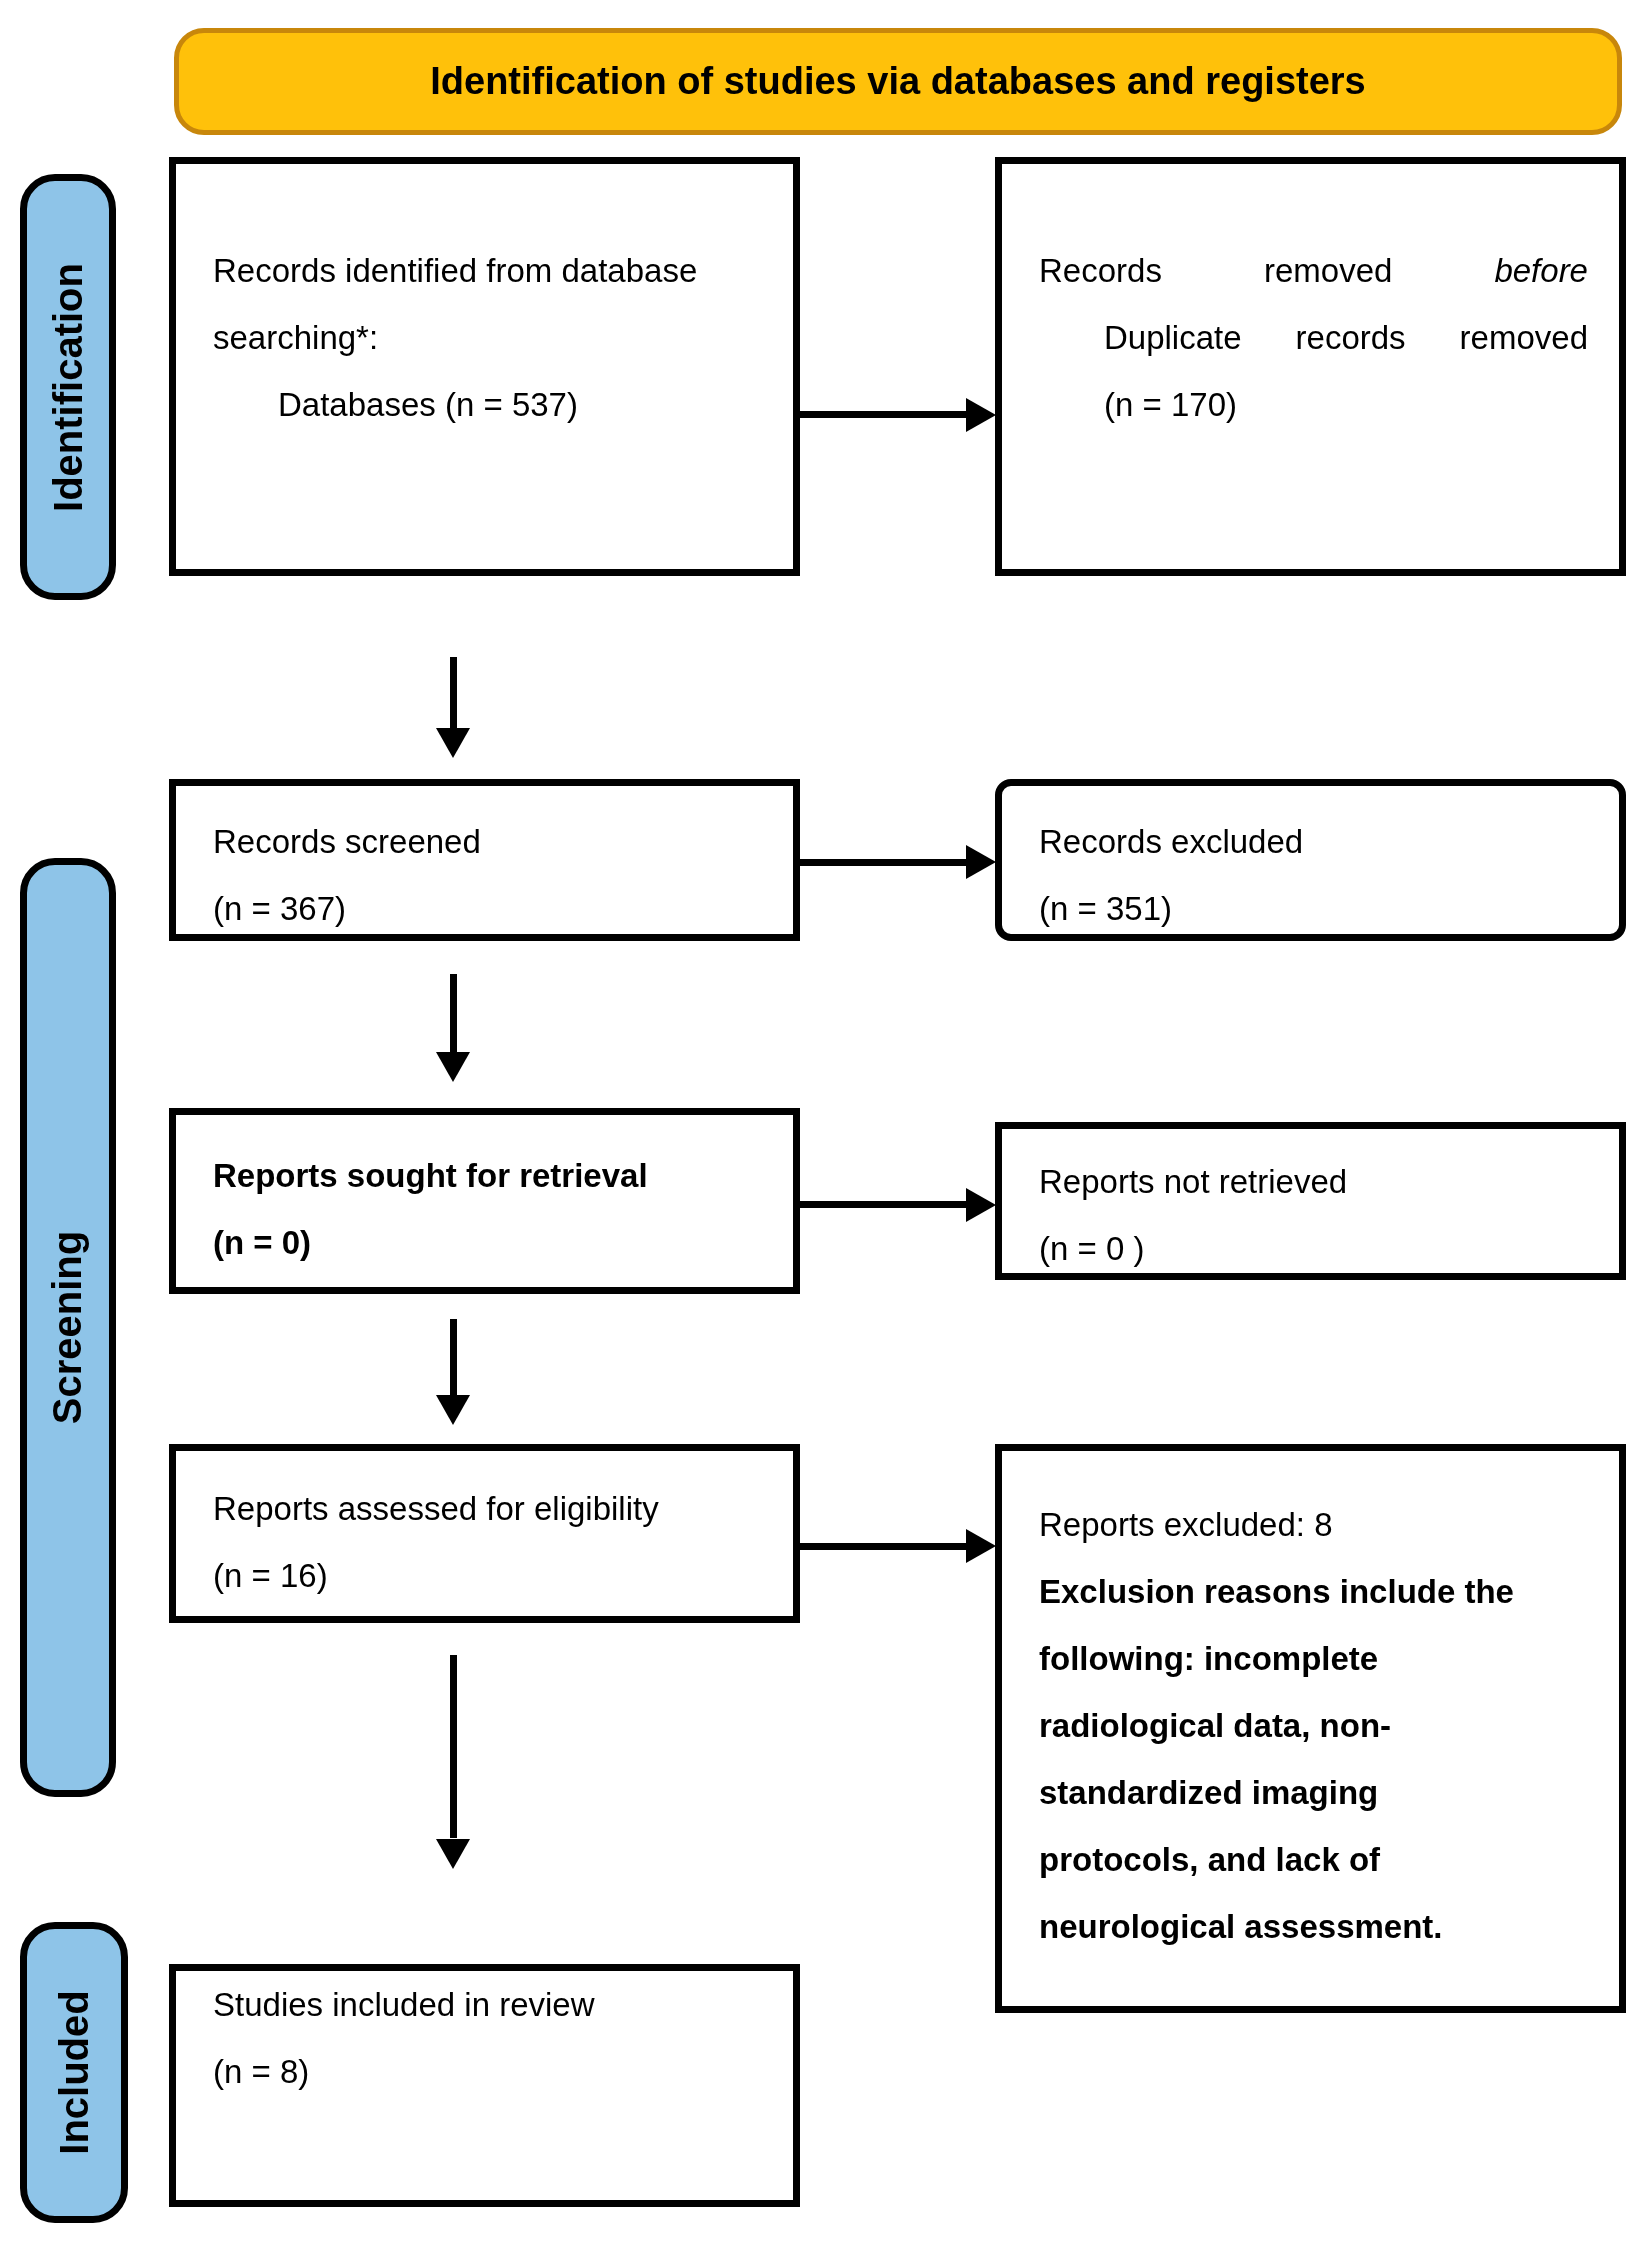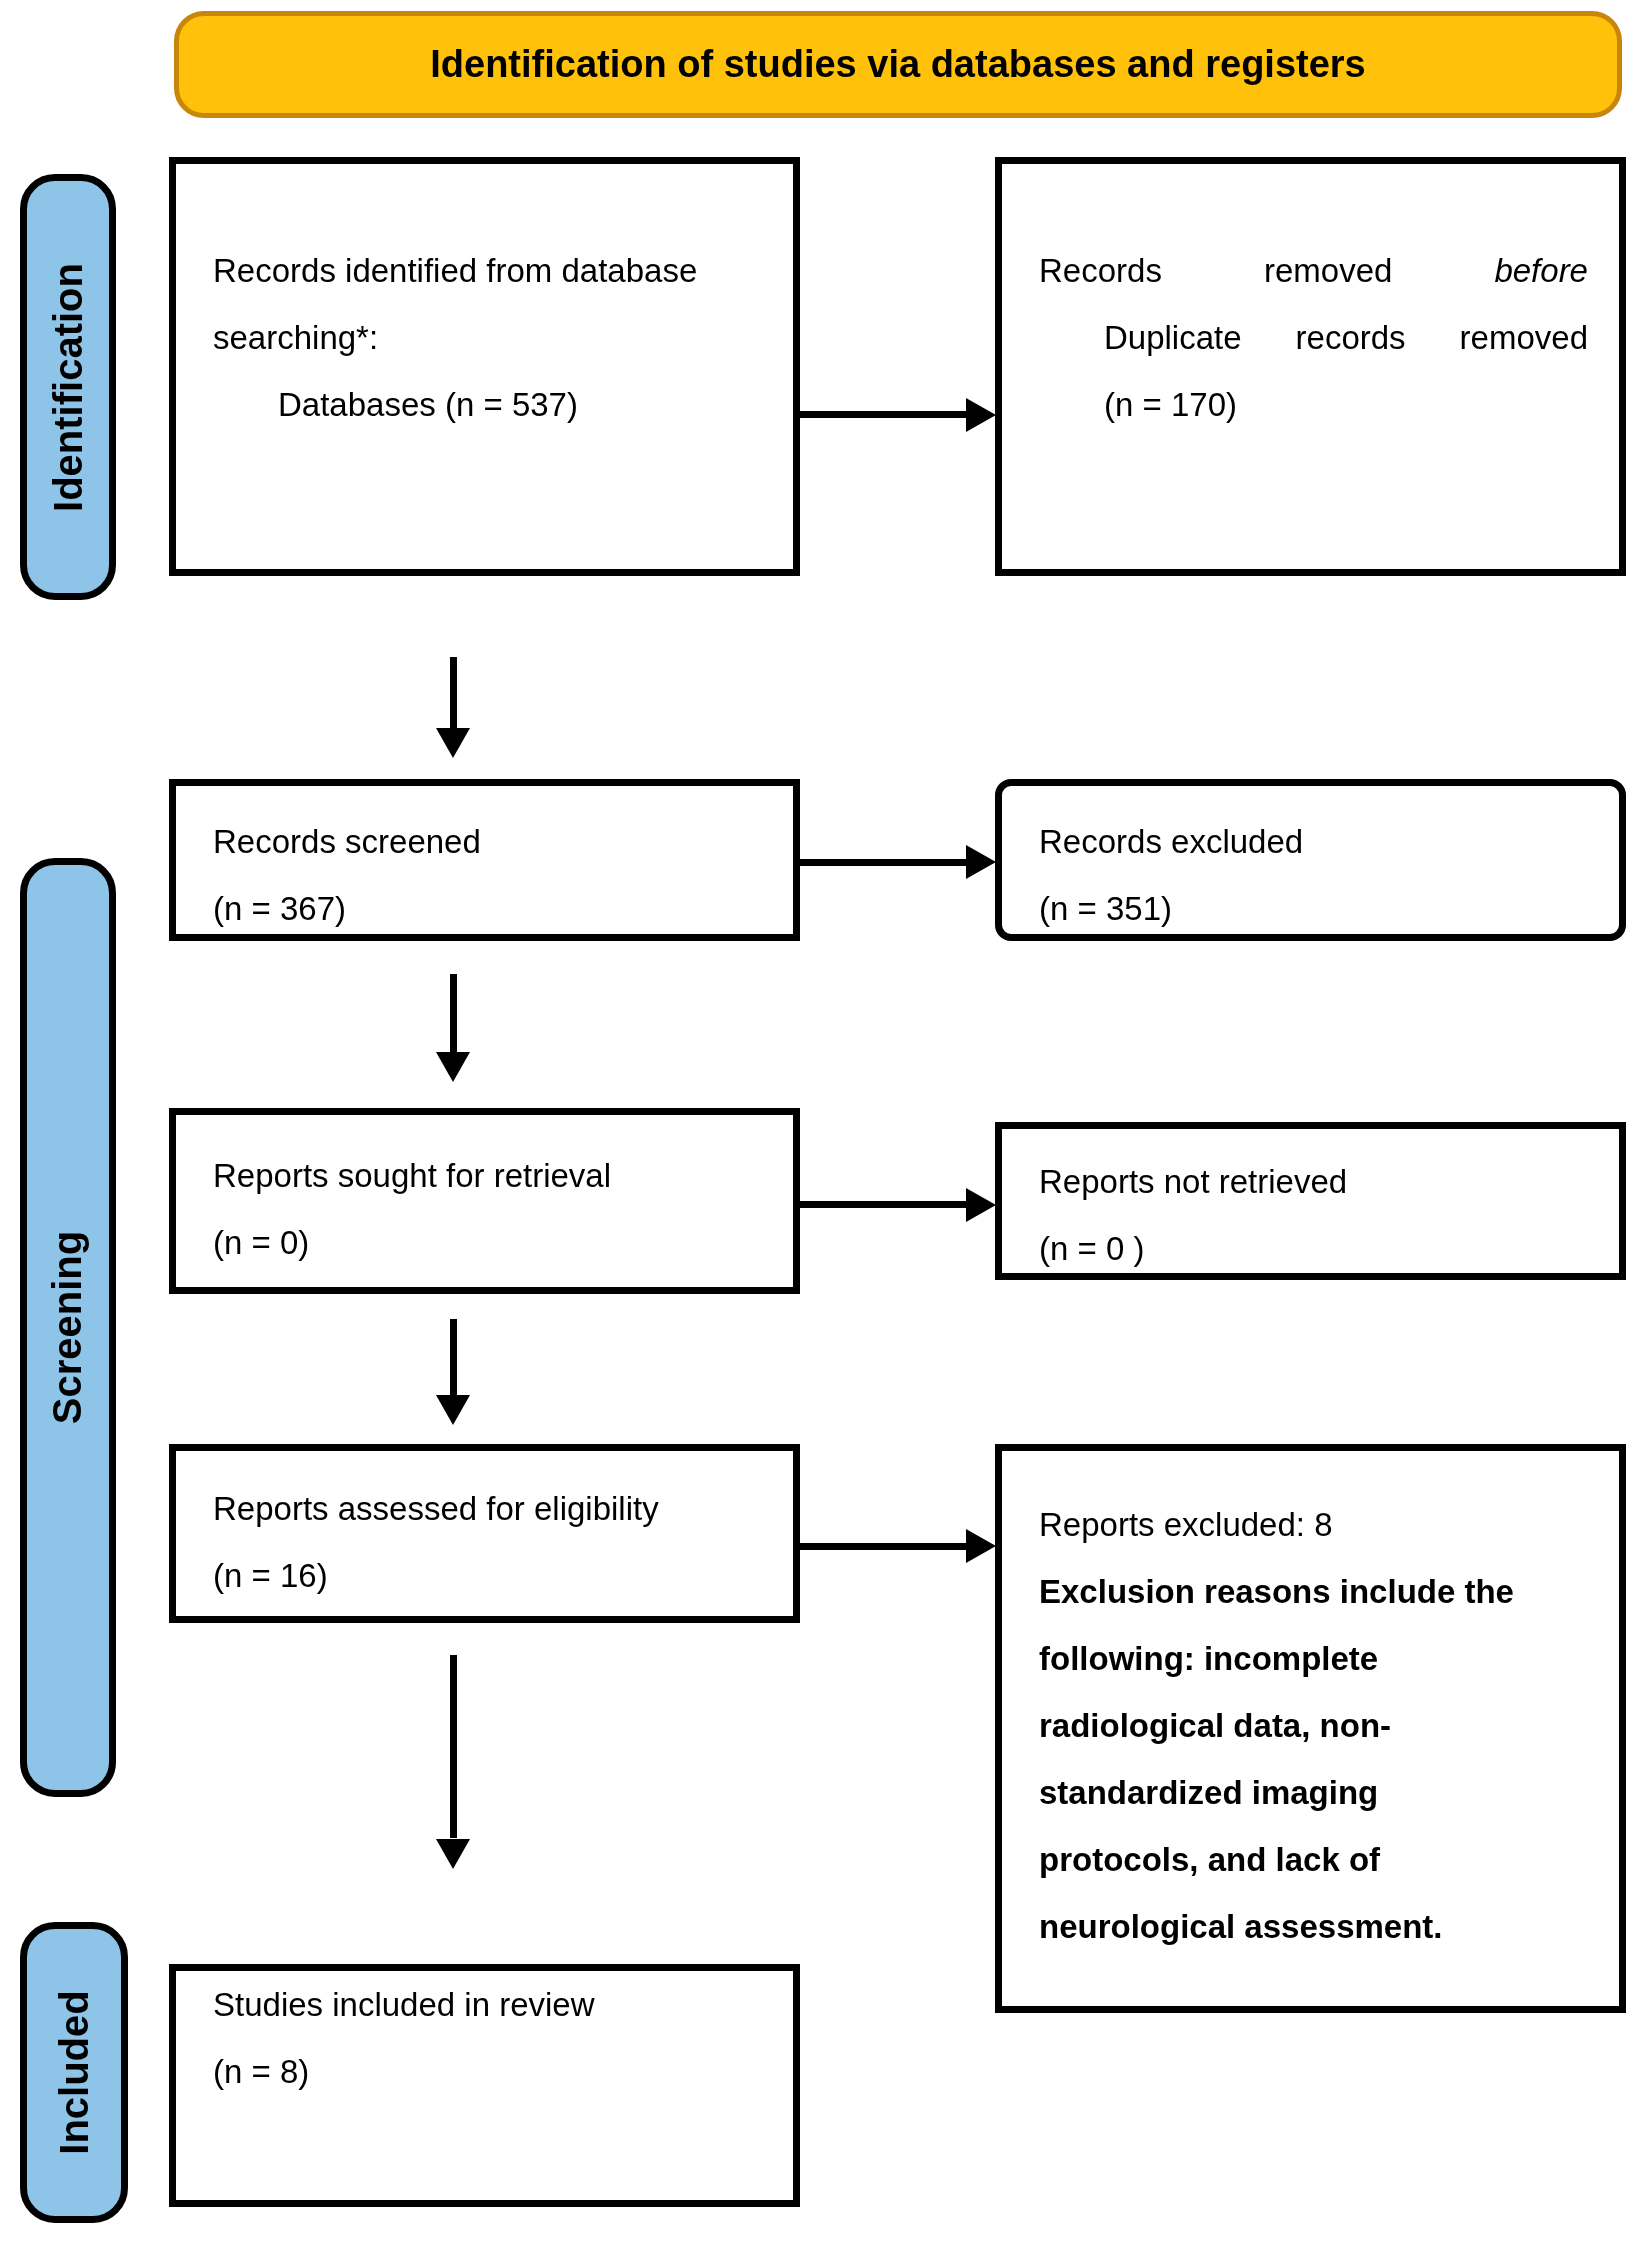--- a/index.html
+++ b/index.html
@@ -7,21 +7,21 @@
     position:relative;
     width:1651px;
     height:2250px;
     background:#ffffff;
     font-family:"Liberation Sans", sans-serif;
     color:#000;
   }
   
   .banner{
     position:absolute;
-    left:174px; top:11px; width:1448px; height:107px;
+    left:174px; top:28px; width:1448px; height:107px;
     background:#FFC10A;
     border:5.4px solid #C8870B;
     border-radius:30px;
     box-sizing:border-box;
     display:flex; align-items:center; justify-content:center;
     font-size:38px; font-weight:bold;
   }
   
   .side-label{
     position:absolute;
@@ -90,21 +90,21 @@
 
   <div class="fbox" style="left:169px; top:157px;  width:631px; height:419px;  padding-top:73px;">
       <div class="line"><span>Records identified from database</span></div>
       <div class="line"><span>searching*:</span></div>
       <div class="line indent"><span>Databases (n = 537)</span></div>
     </div>
   <div class="fbox" style="left:169px; top:779px; width:631px; height:162px;  padding-top:21.6px;">
       <div class="line"><span>Records screened</span></div>
       <div class="line"><span>(n = 367)</span></div>
     </div>
-  <div class="fbox" style="left:169px; top:1108px; width:631px; height:186px;  padding-top:27px;">
+  <div class="fbox" style="left:169px; top:1108px; width:631px; height:186px;  padding-top:27px;font-weight:bold;">
       <div class="line"><span>Reports sought for retrieval</span></div>
       <div class="line"><span>(n = 0)</span></div>
     </div>
   <div class="fbox" style="left:169px; top:1444px; width:631px; height:179px;  padding-top:24px;">
       <div class="line"><span>Reports assessed for eligibility</span></div>
       <div class="line"><span>(n = 16)</span></div>
     </div>
   <div class="fbox" style="left:169px; top:1964px; width:631px; height:243px;  ">
       <div class="line"><span>Studies included in review</span></div>
       <div class="line"><span>(n = 8)</span></div>

